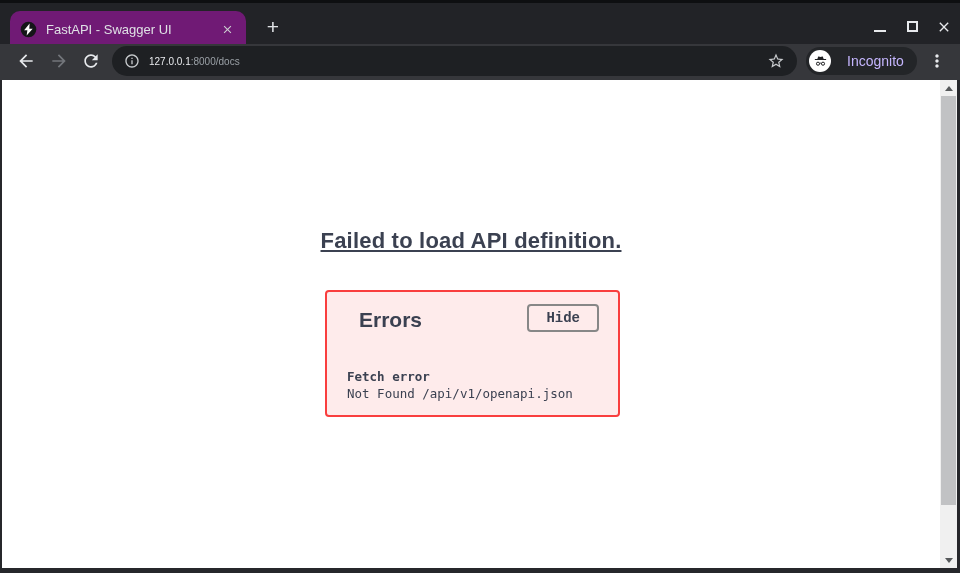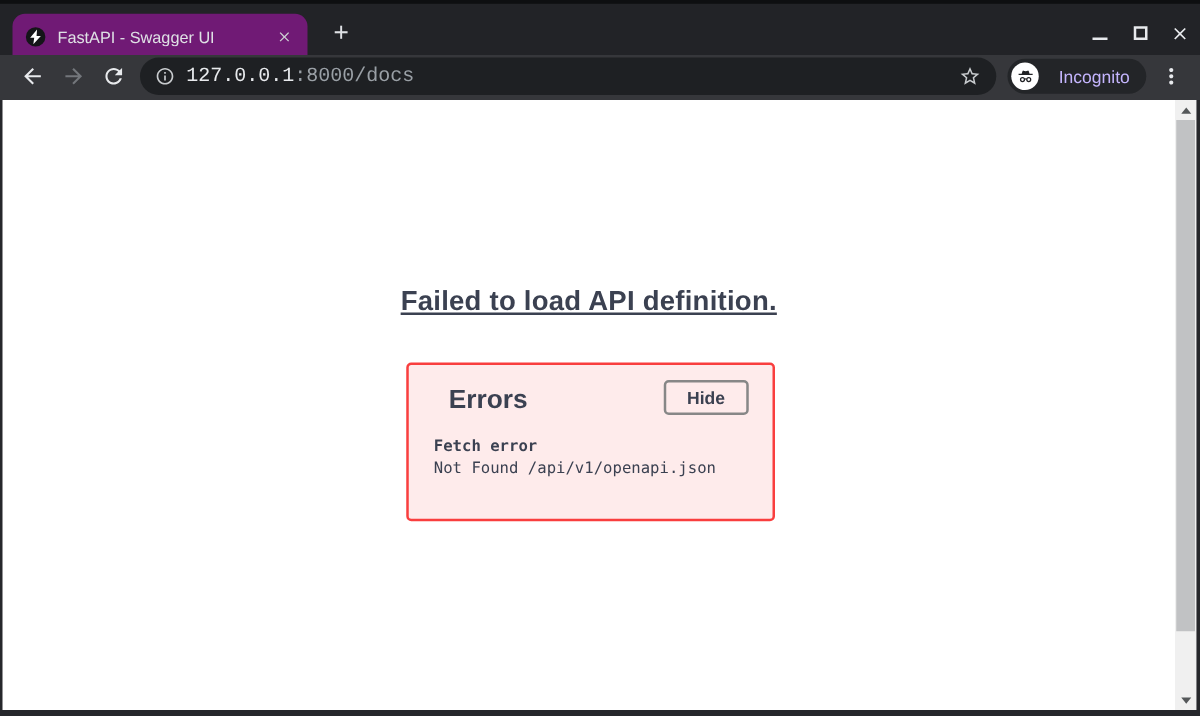--- a/index.html
+++ b/index.html
@@ -43,21 +43,21 @@
   .toolbar {
     position:absolute; top:44px; left:0; right:0; height:36px;
     background:#36373b;
   }
   .nav-btn { position:absolute; top:51px; width:20px; height:20px; cursor:pointer; }
   .omnibox {
     position:absolute; left:112px; top:46px; width:685px; height:30px;
     background:#1e2023; border-radius:15px;
     display:flex; align-items:center; padding:0 12px; cursor:text;
   }
-  .url { font-size:16px; margin-left:9px; white-space:nowrap;font-family:Liberation Mono, monospace; }
+  .url { font-size:10px; margin-left:9px; white-space:nowrap; }
   .url-host { color:#e8eaed; }
   .url-rest { color:#9aa0a6; }
   .star { margin-left:auto; cursor:pointer; display:flex; }
   .incog {
     position:absolute; left:806px; top:47px; height:28px;
     background:#232528; border-radius:14px;
     display:flex; align-items:center; padding:0 13px 0 3px;
   }
   .incog-circle {
     width:22px; height:22px; border-radius:50%; background:#fff;
@@ -77,29 +77,29 @@
   }
   .errors-wrapper {
     position:absolute; top:210px; left:323px; width:295px; height:127px;
     background:#feebeb; border:2px solid #f93e3e; border-radius:4px;
     padding:16px 32px;
   }
   .errors-heading { font-size:21px; font-weight:bold; color:#3b4151; }
   .hide-btn {
     position:absolute; top:12px; right:19px; height:28px; padding:0 17px;
     background:transparent; border:2px solid #878787; border-radius:4px;
-    font-family:Liberation Sans, sans-serif; font-size:14px; font-weight:bold;
+    font-family:Liberation Mono, monospace; font-size:14px; font-weight:bold;
     color:#3b4151; cursor:pointer;
   }
   .error-item {
     position:absolute; top:57px; left:20px;
     font-family:"DejaVu Sans Mono", monospace;
     font-size:12.5px; line-height:16.5px; color:#3b4151;
   }
-  .error-title { font-weight:bold; }
+  .error-title { font-weight:bold;margin-top:20px; }
 
   
   .scrollbar {
     position:absolute; top:0; right:0; bottom:0; width:17px; background:#f0f0f0;
   }
   .scroll-btn { position:absolute; left:0; width:17px; height:16px;
     display:flex; align-items:center; justify-content:center; cursor:pointer; }
   .scroll-up { top:0; }
   .scroll-down { bottom:0; }
   .tri-up { width:0; height:0; border-left:4px solid transparent;

